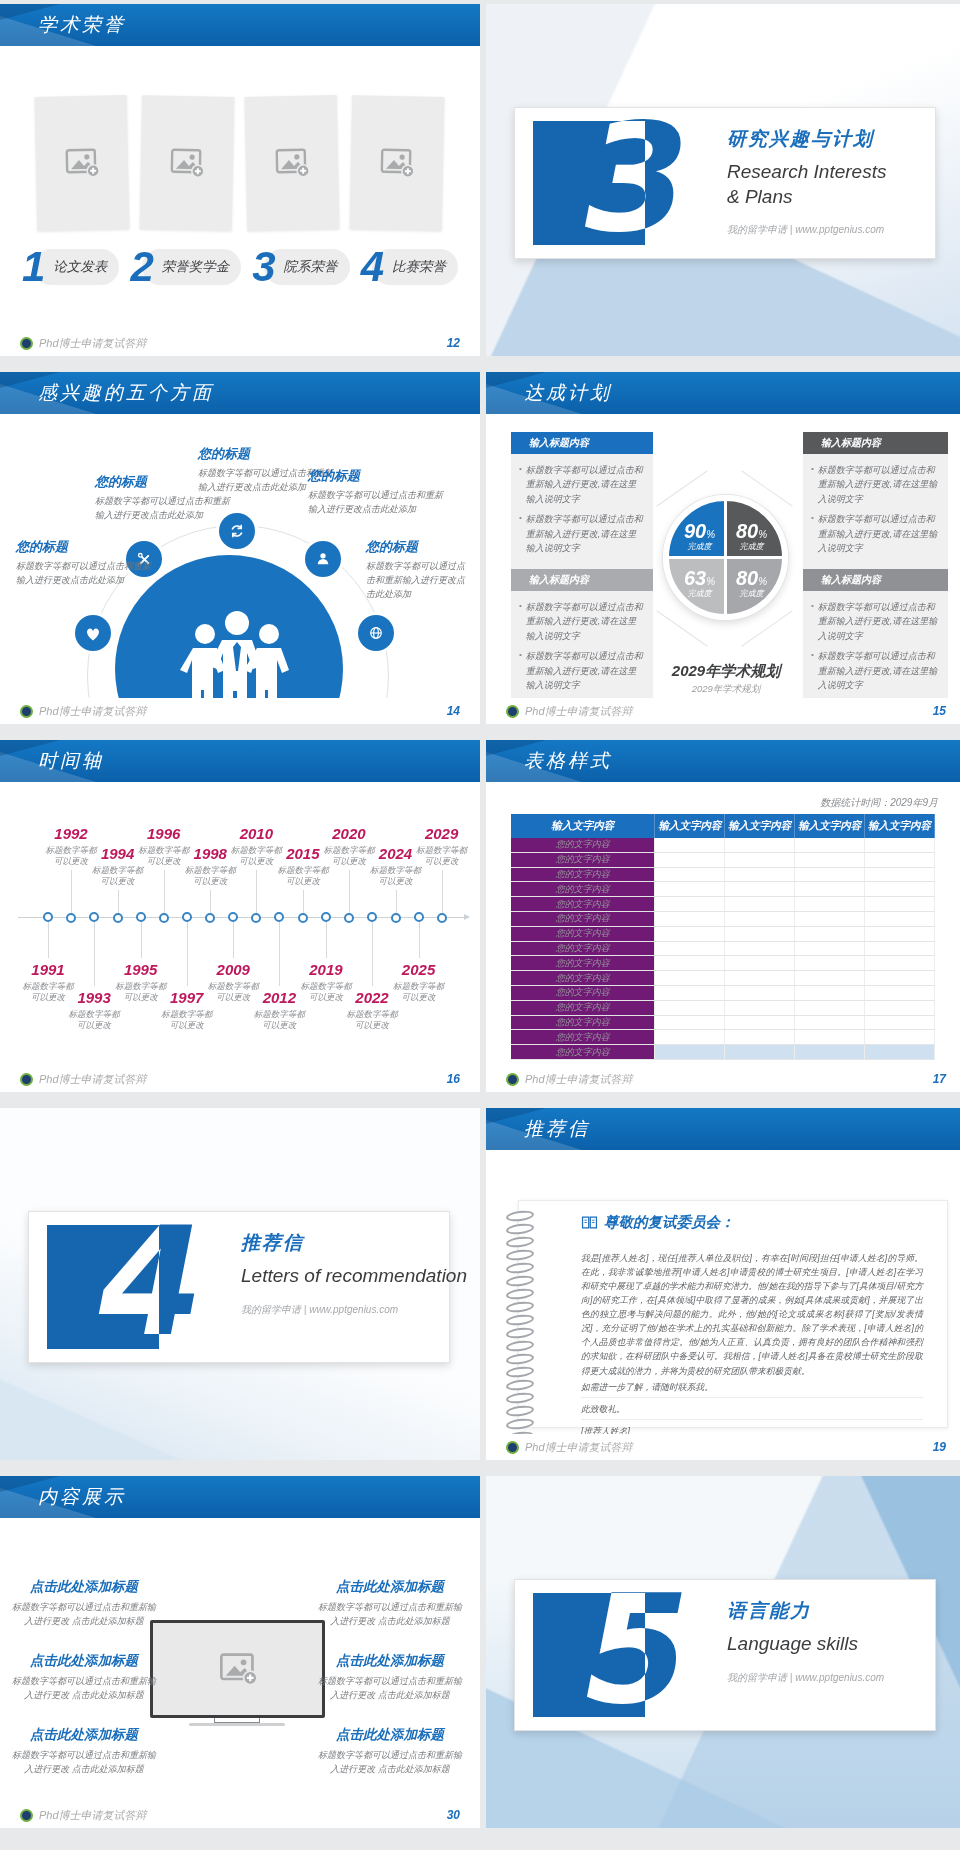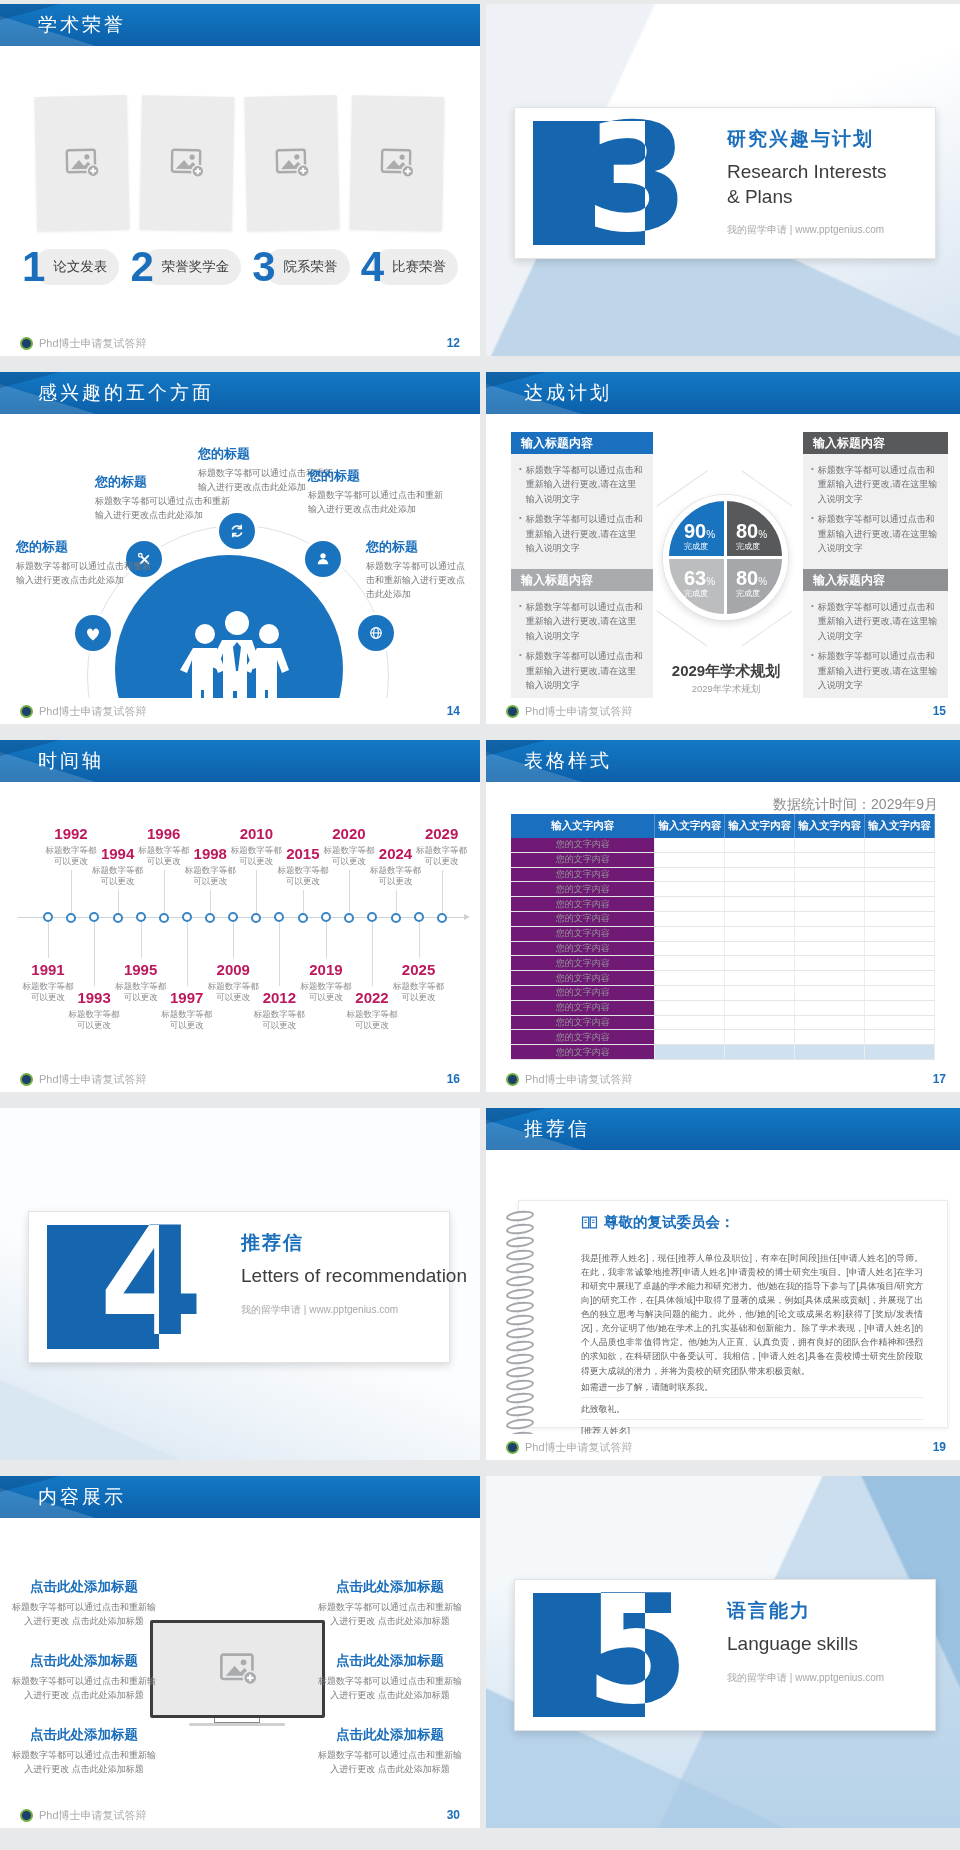--- a/index.html
+++ b/index.html
@@ -1,18 +1,18 @@
 <!DOCTYPE html>
 <html><head>
 <meta charset="utf-8">
 <style>
   html,body{margin:0;padding:0;}
   body{width:960px;height:1850px;background:#e8e9ea;font-family:"Liberation Sans","DejaVu Sans",sans-serif;-webkit-font-smoothing:antialiased;}
   .grid{display:grid;grid-template-columns:474px 474px;gap:16px 12px;padding-top:4px;}
-  .slide{position:relative;width:480px;height:352px;background:#fff;overflow:hidden;}
+  .slide{position:relative;width:480px;height:352px;background:#fff;overflow:hidden;font-style:italic;}
 
   
   .s-head{position:relative;height:42px;background:linear-gradient(180deg,#1478c5,#0c60a9);z-index:4;}
   .s-head::before{content:'';position:absolute;left:0;bottom:0;width:0;height:0;
     border-bottom:30px solid rgba(255,255,255,.16);border-right:96px solid transparent;}
   .s-head::after{content:'';position:absolute;left:0;top:0;width:0;height:0;
     border-top:16px solid rgba(9,64,115,.35);border-right:60px solid transparent;}
   .s-title{position:absolute;left:38px;top:50%;transform:translateY(-50%);color:#fff;font-size:19px;letter-spacing:3px;}
   .s-foot{position:absolute;left:0;right:0;bottom:0;height:26px;background:#fff;display:flex;align-items:center;padding:0 20px;z-index:6;}
   .logo{width:13px;height:13px;border-radius:50%;background:#1d3e6e;border:2px solid #6fae3e;box-sizing:border-box;margin-right:6px;flex:0 0 auto;}
@@ -67,37 +67,37 @@
   .ib1{left:16px;top:166px;width:138px;}
   .ib2{left:95px;top:101px;width:142px;}
   .ib3{left:198px;top:73px;width:142px;}
   .ib4{left:308px;top:95px;width:142px;}
   .ib5{left:366px;top:166px;width:100px;}
 
   
   .pbox{position:absolute;width:142px;}
   .pb-tl{left:25px;top:60px;}.pb-tr{left:317px;top:60px;width:145px;}
   .pb-bl{left:25px;top:197px;}.pb-br{left:317px;top:197px;width:145px;}
-  .pbox h4{height:22px;line-height:22px;color:#fff;font-size:12px;font-weight:bold;padding-left:10px;margin:0;}
+  .pbox h4{height:22px;line-height:22px;color:#fff;font-size:10px;font-weight:bold;padding-left:18px;margin:0;}
   .pb-tl h4{background:#1b6fbf;}.pb-tr h4{background:#58595b;}
   .pb-bl h4{background:#a9abae;}.pb-br h4{background:#8f9194;}
   .pbody{background:#f0f0f1;padding:9px 8px;min-height:84px;}
   .blt{display:flex;font-size:9px;color:#6f7174;line-height:1.6;margin-bottom:6px;}
   .blt::before{content:'•';margin-right:4px;color:#8a8c8f;font-size:8px;}
   .conn{position:absolute;width:62px;height:1px;background:#e4e5e7;}
   .cn1{left:165px;top:116px;transform:rotate(-35deg);}
   .cn2{left:250px;top:116px;transform:rotate(35deg);}
   .cn3{left:165px;top:256px;transform:rotate(35deg);}
   .cn4{left:250px;top:256px;transform:rotate(-35deg);}
   .pie{position:absolute;left:177px;top:123px;width:125px;height:125px;border-radius:50%;box-sizing:border-box;border:6px solid #fff;
     background:conic-gradient(#58595b 0 90deg,#a5a7aa 90deg 180deg,#bcbdbf 180deg 270deg,#1973be 270deg 360deg);
     box-shadow:0 0 0 1px #e2e4e6,0 3px 8px rgba(0,0,0,.15);}
   .pie::before{content:'';position:absolute;left:50%;top:0;bottom:0;width:3px;margin-left:-1.5px;background:#fff;}
   .pie::after{content:'';position:absolute;top:50%;left:0;right:0;height:3px;margin-top:-1.5px;background:#fff;}
-  .pq{position:absolute;transform:translate(-50%,-50%);text-align:left;color:#fff;z-index:2;line-height:1;}
+  .pq{position:absolute;transform:translate(-50%,-50%);text-align:center;color:#fff;z-index:2;line-height:1;}
   .pq b{font-size:20px;font-weight:bold;}
   .pq .pc{font-size:10px;}
   .pq small{display:block;font-size:8px;margin-top:2px;}
   .pq1{left:27%;top:31%;}.pq2{left:73%;top:31%;}.pq3{left:27%;top:73%;}.pq4{left:73%;top:73%;}
   .pcap{position:absolute;left:0;right:0;top:290px;text-align:center;font-size:15px;font-weight:bold;color:#3e3f41;}
   .pcap2{position:absolute;left:0;right:0;top:311px;text-align:center;font-size:9.5px;color:#9b9da0;}
 
   
   .tl{position:absolute;inset:0;}
   .tl-line{position:absolute;left:18px;right:16px;top:177px;height:1px;background:#ccd1d6;}
@@ -109,21 +109,21 @@
   .tl-cap span{display:block;}
   .stem{position:absolute;left:50%;width:1px;background:#d7dadd;}
   .t2 .stem{top:44px;height:44px;}
   .t1 .stem{top:44px;height:24px;}
   .b1 .stem{top:-44px;height:40px;}
   .b2 .stem{top:-72px;height:68px;}
   .dot{position:absolute;left:50%;transform:translateX(-50%);width:6px;height:6px;border:2px solid #3a85c4;background:#fff;border-radius:50%;}
   .t2 .dot{top:87px;}.t1 .dot{top:67px;}.b1 .dot{top:-50px;}.b2 .dot{top:-78px;}
 
   
-  .tnote{position:absolute;right:28px;top:56px;font-size:14px;color:#8a8c8f;}
+  .tnote{position:absolute;right:28px;top:56px;font-size:10px;color:#8a8c8f;}
   .ptable{position:absolute;left:25px;top:74px;width:424px;border-collapse:collapse;table-layout:fixed;}
   .ptable th{background:#1b6fbf;color:#fff;font-size:10.5px;font-weight:bold;height:22px;border-right:1px solid rgba(255,255,255,.25);}
   .ptable td{height:13.8px;border-bottom:1px solid #e4e5e7;border-right:1px solid #eceded;font-size:9px;color:#939598;text-align:center;padding:0;}
   .ptable td.c1{background:#701a75;}
   .ptable col.w1{width:34%;}
   .ptable tr.hl td:not(.c1){background:#cfe0f0;}
 
   
   .paper{position:absolute;left:32px;top:92px;width:430px;height:228px;background:#fff;border:1px solid #ebebec;box-shadow:0 1px 4px rgba(0,0,0,.07);box-sizing:border-box;padding:12px 24px 8px 62px;}
   .spiral{position:absolute;left:-13px;top:8px;display:flex;flex-direction:column;}

